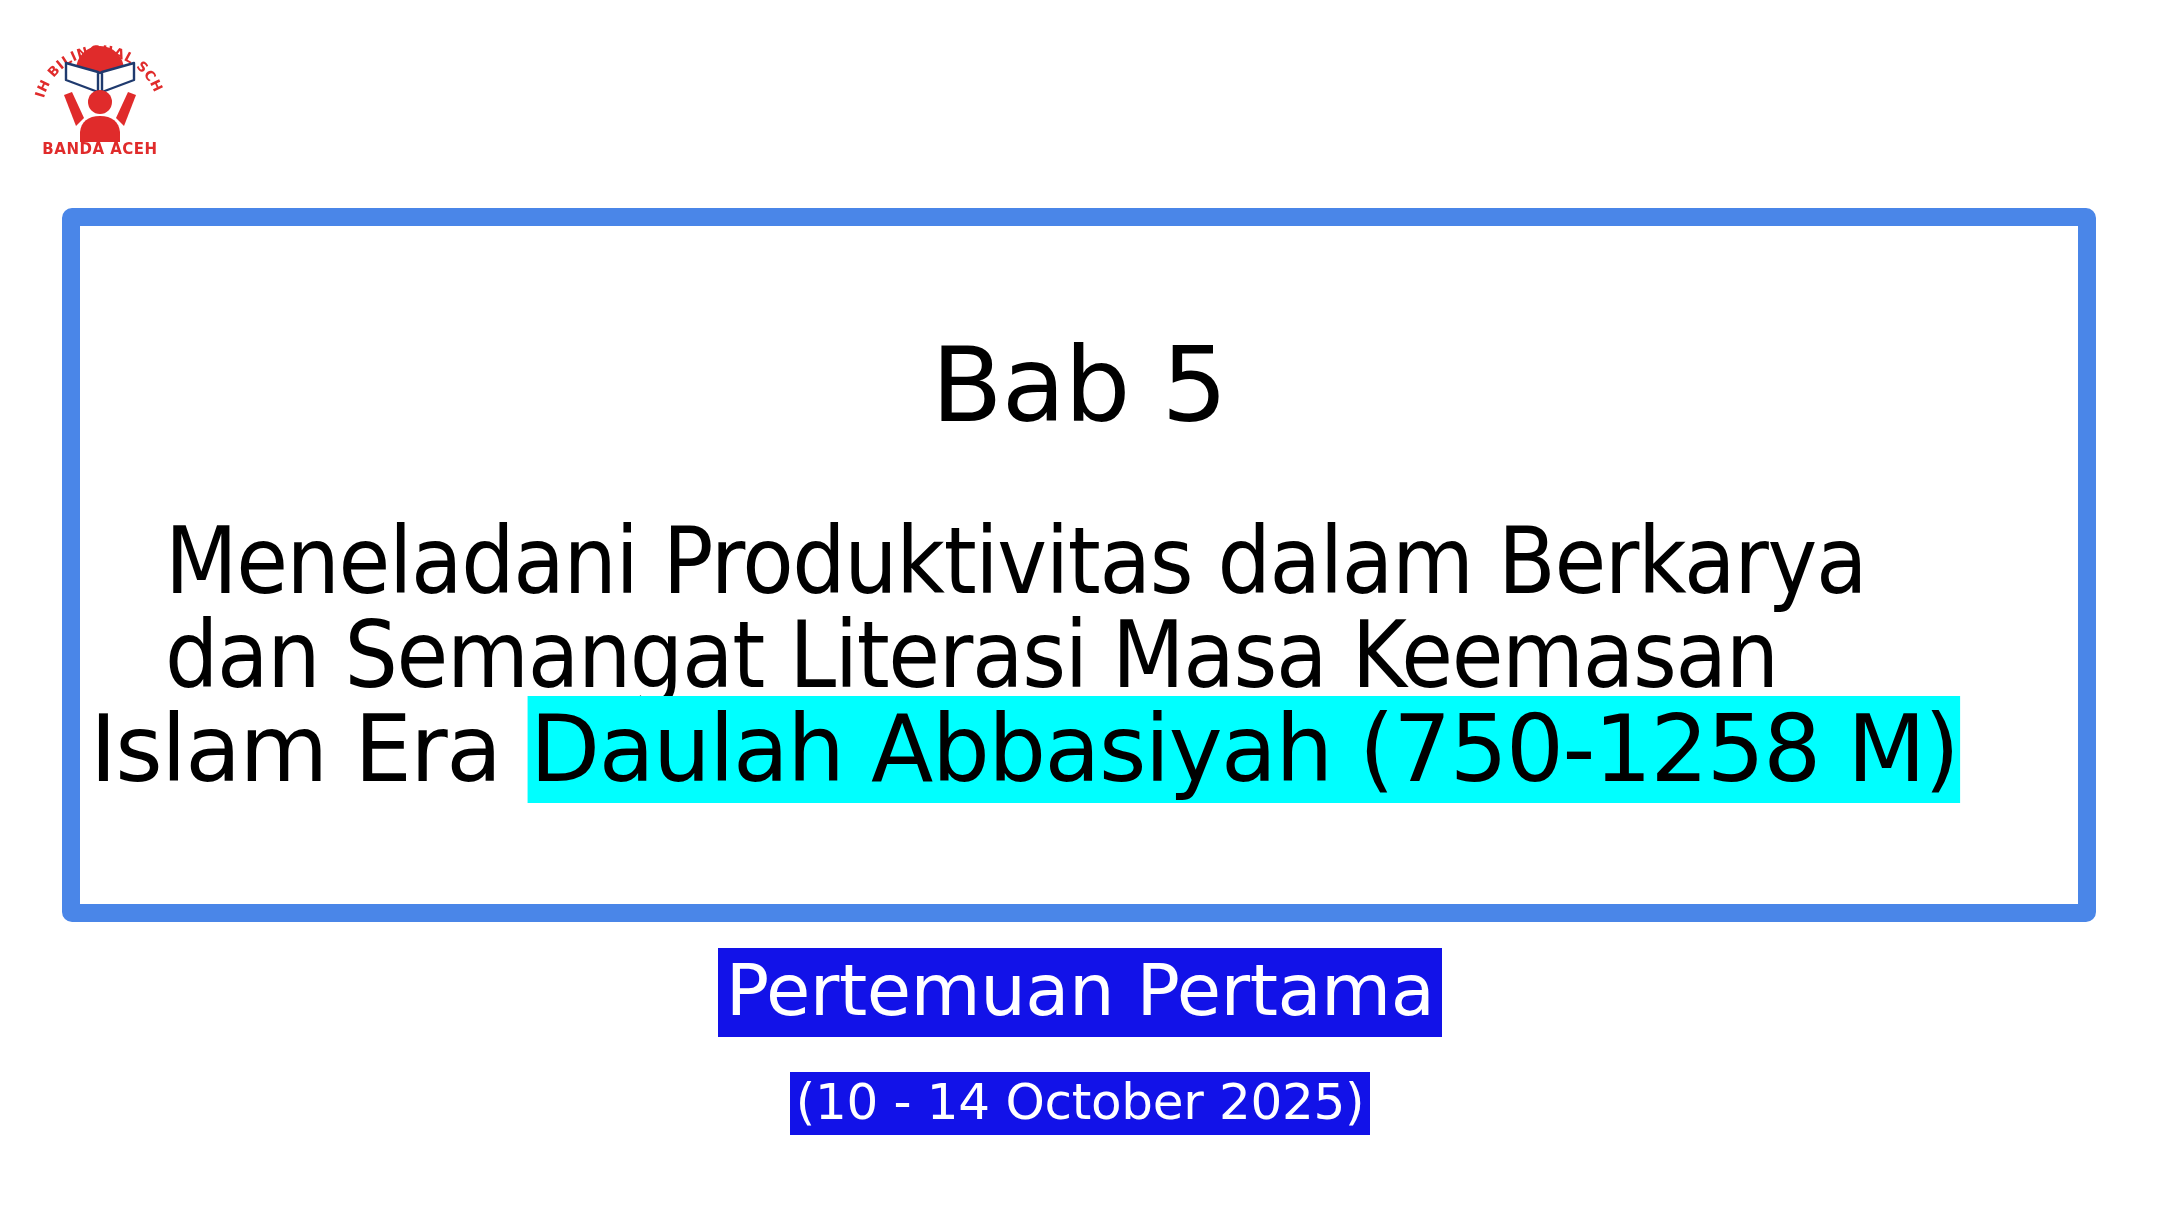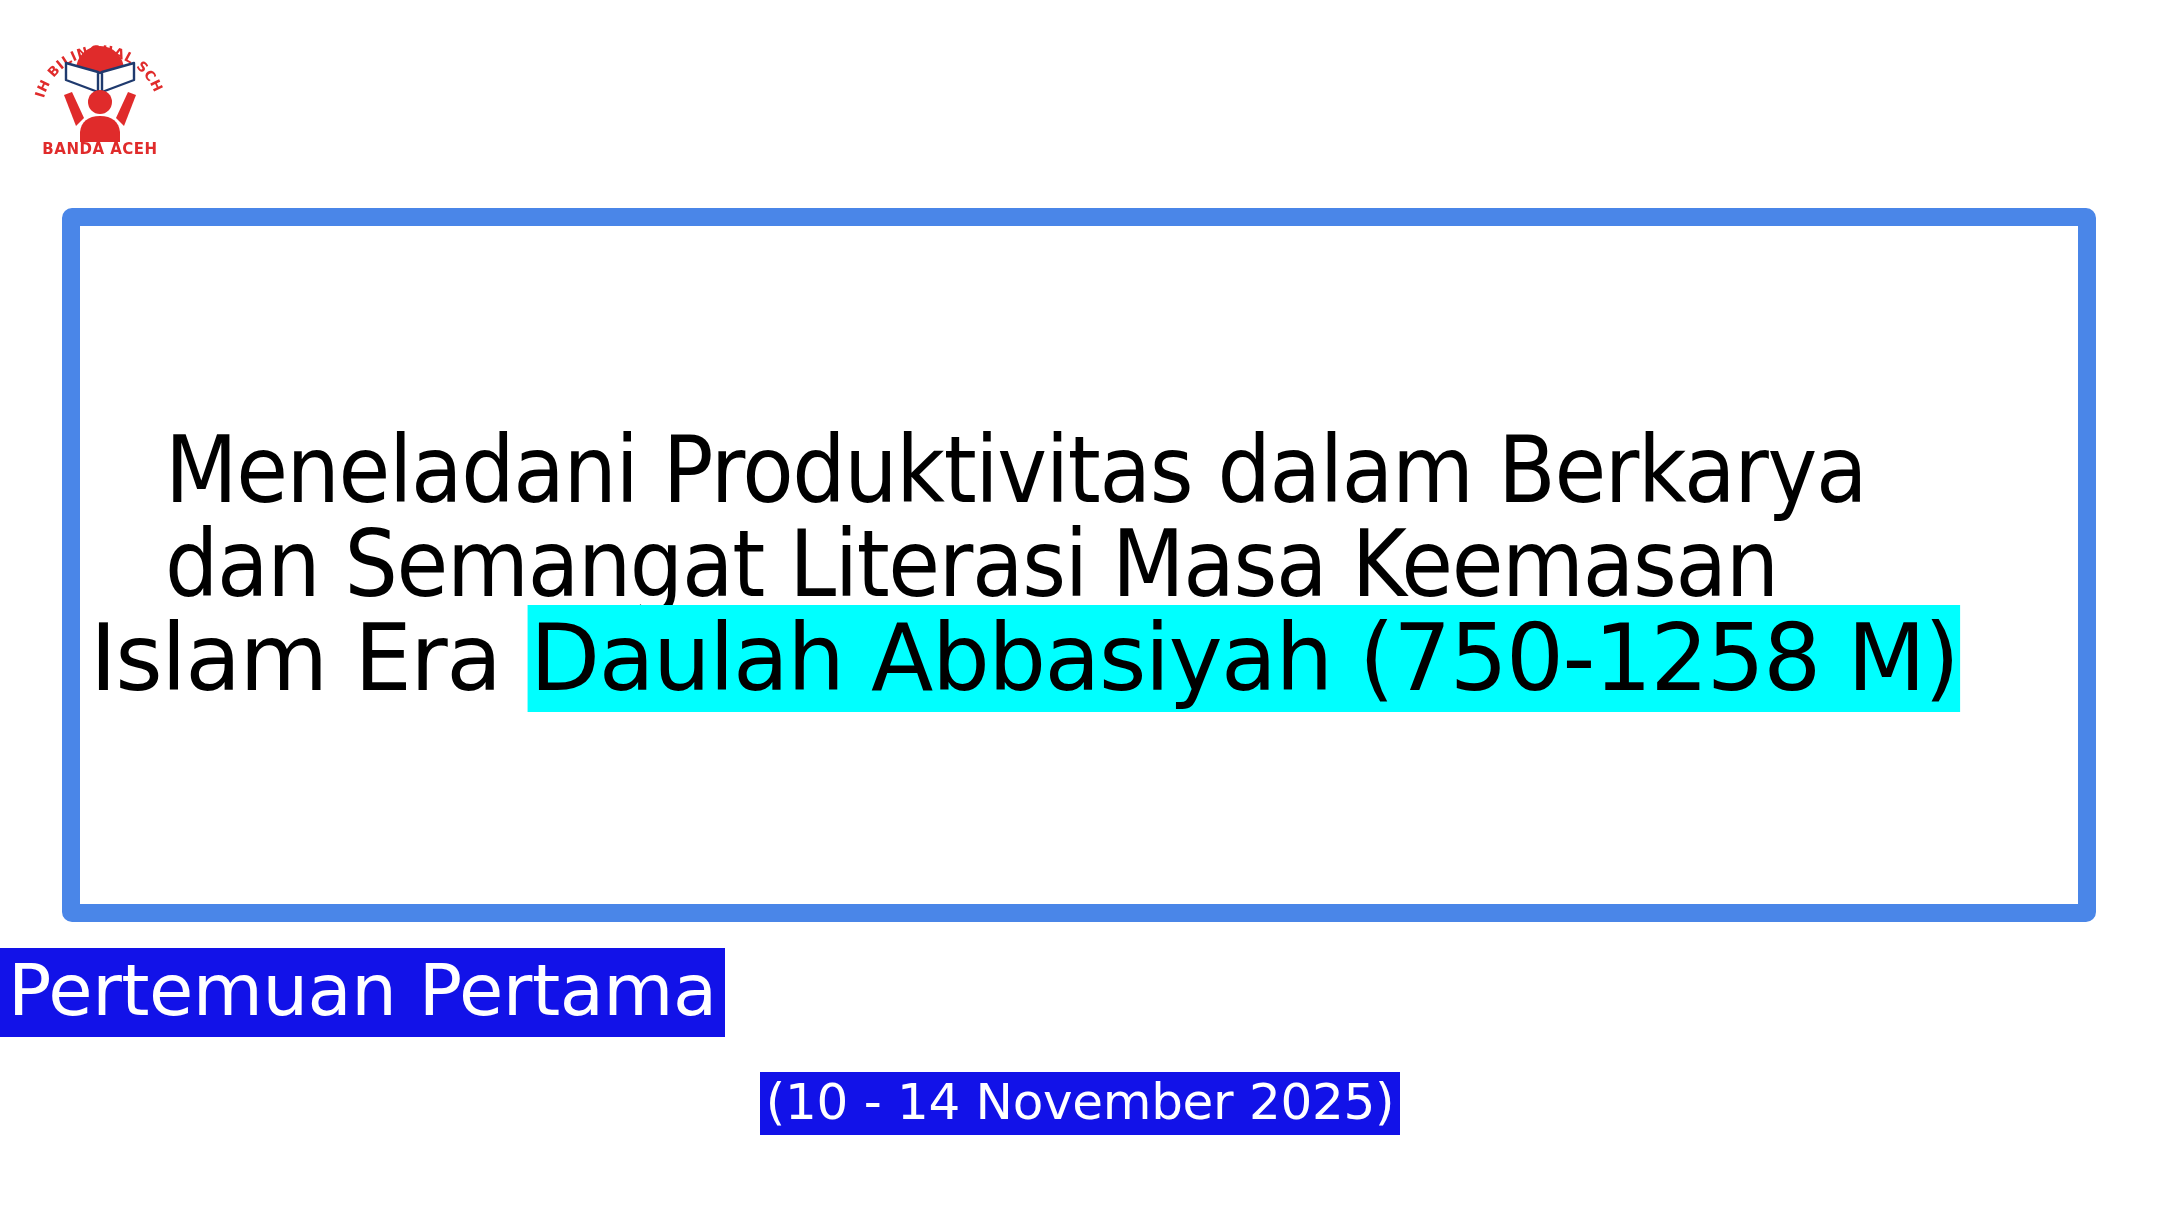--- a/index.html
+++ b/index.html
@@ -95,20 +95,21 @@
     box-decoration-break: clone;
     -webkit-box-decoration-break: clone;
   }
 
   
   #meeting-wrap {
     position: absolute;
     left: 0;
     top: 948px;
     width: 2160px;
+    text-align: center;
   }
 
   #meeting-line {
     display: inline-block;
     font-family: "DejaVu Sans", sans-serif;
     font-size: 72px;
     line-height: 1.12;
     color: #ffffff;
     background-color: #1212e8;
     padding: 2px 8px 6px 8px;
@@ -164,29 +165,30 @@
     <path d="M 56,112 L 44,86 L 36,89 L 48,120 Z" fill="#e02b2b"></path>
     <path d="M 88,112 L 100,86 L 108,89 L 96,120 Z" fill="#e02b2b"></path>
 
     <text x="72" y="148" text-anchor="middle" font-family="DejaVu Sans, sans-serif" font-size="15" font-weight="bold" fill="#e02b2b" letter-spacing="0.5">BANDA ACEH</text>
   </svg>
 </div>
 
 <div id="title-frame">
   <div id="title-inner">
 
+    <div class="chapter-line">Bab 5</div>
 
     <div class="title-block">
       <span class="title-line squeeze-1">Meneladani Produktivitas dalam Berkarya</span>
       <span class="title-line squeeze-2">dan Semangat Literasi Masa Keemasan</span>
       <span class="title-line squeeze-3"><span>Islam Era </span><span class="hl-cyan">Daulah Abbasiyah (750-1258 M)</span></span>
     </div>
 
   </div>
 </div>
 
 <div id="meeting-wrap">
   <span id="meeting-line">Pertemuan Pertama</span>
 </div>
 
 <div id="date-wrap">
-  <span id="date-line">(10 - 14 November 2025)</span>
+  <span id="date-line">(10 - 14 October 2025)</span>
 </div>
 
 </body></html>

